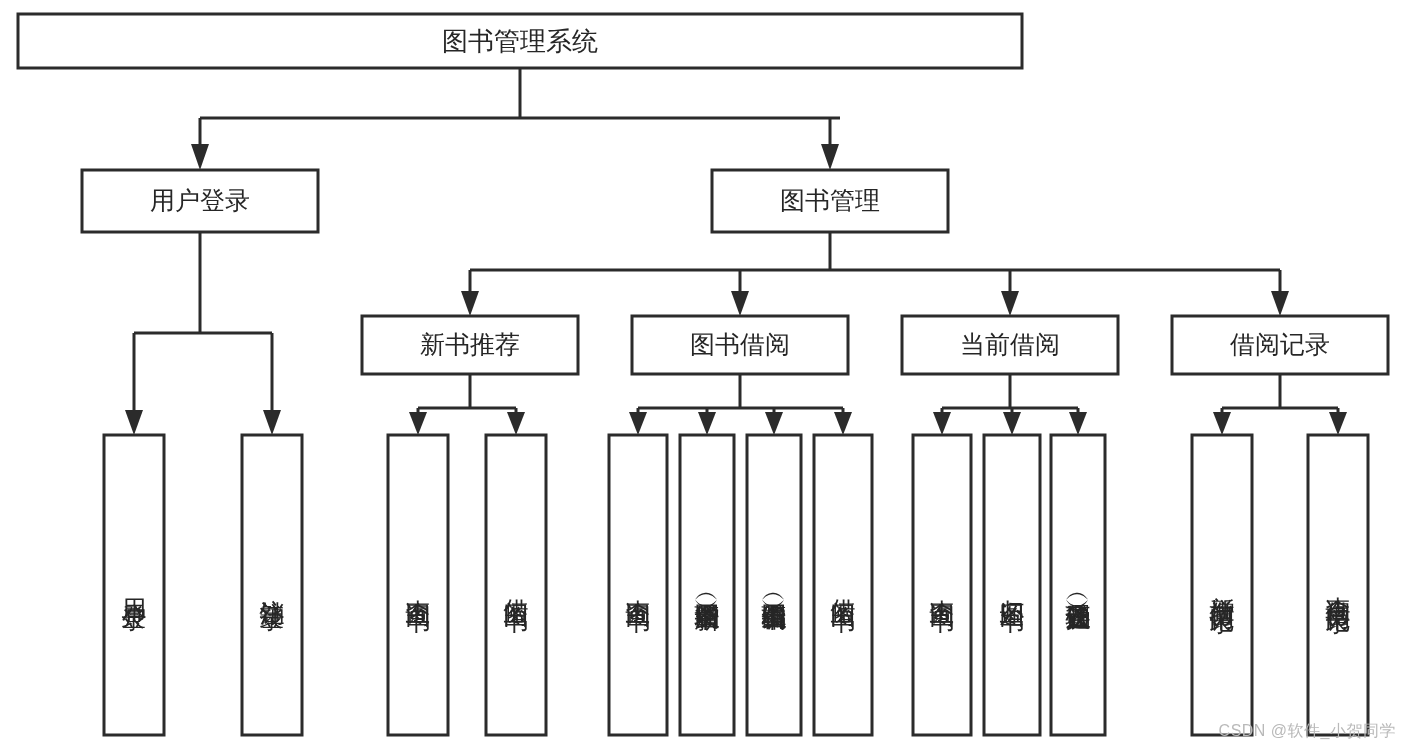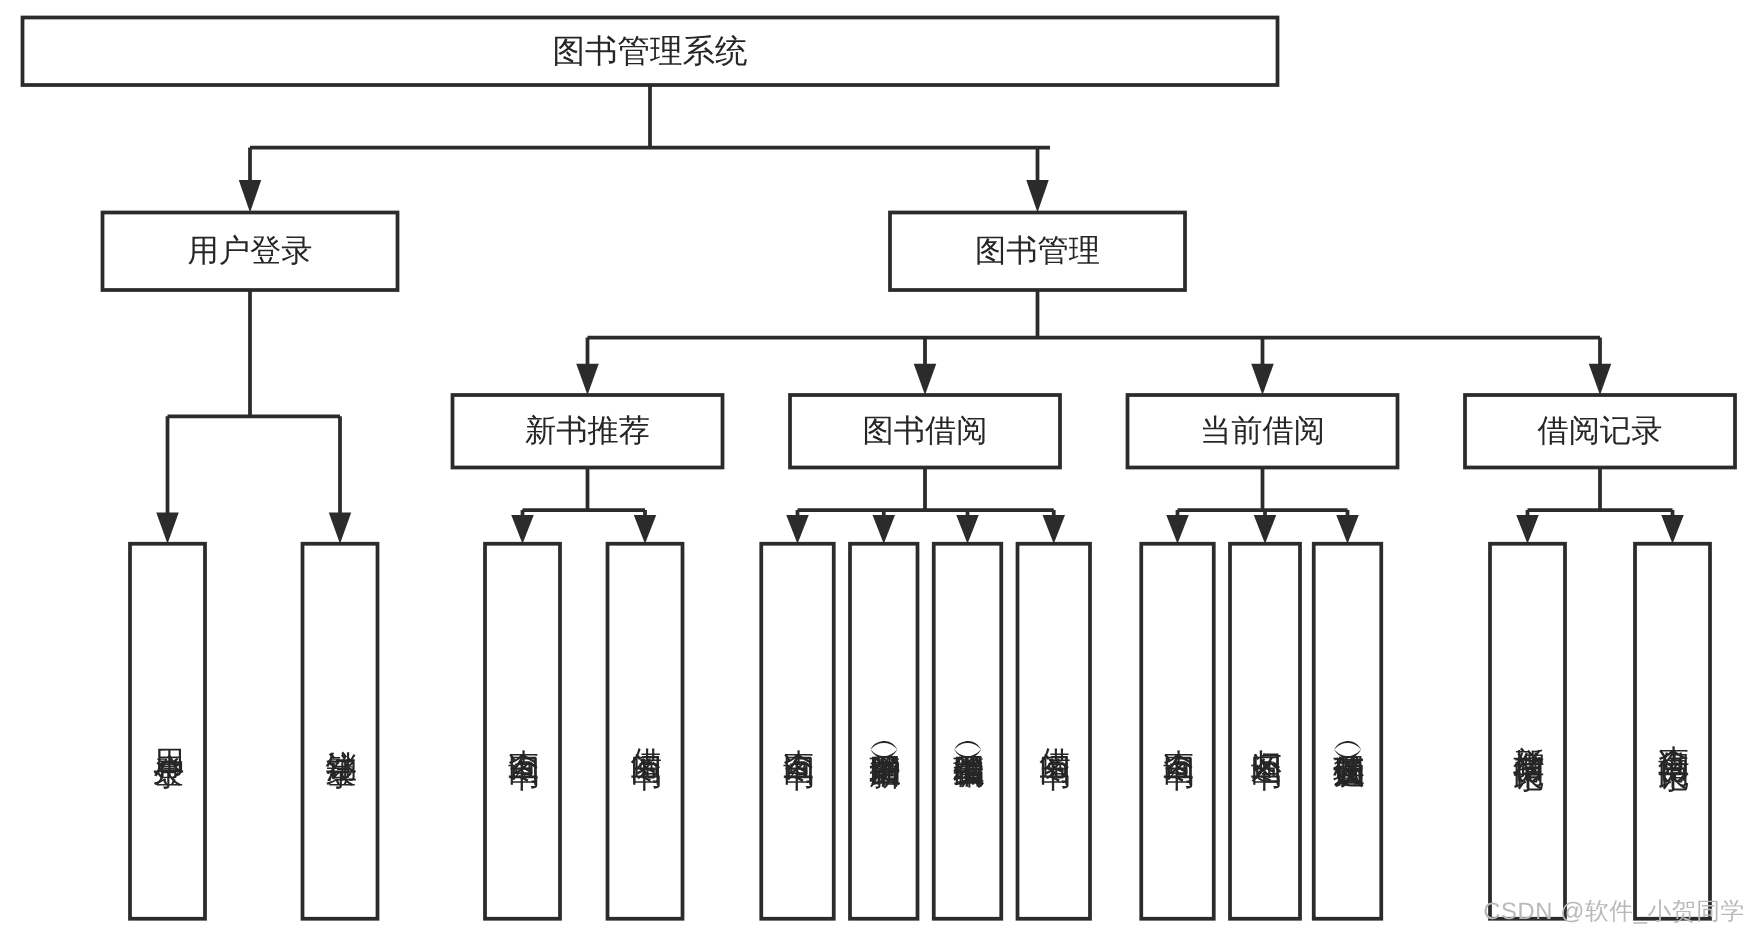--- a/index.html
+++ b/index.html
@@ -66,21 +66,21 @@
     display: flex;
     align-items: center;
     justify-content: center;
     pointer-events: none;
   }
   .watermark {
     position: absolute;
     right: 9px;
     bottom: 5px;
     font-family: "Liberation Sans", "DejaVu Sans", sans-serif;
-    font-size: 19px;
+    font-size: 16px;
     color: #b9b9b9;
     letter-spacing: 0.5px;
     white-space: nowrap;
   }
 </style>
 </head>
 <body>
 
 <div id="diagram-root">
 

